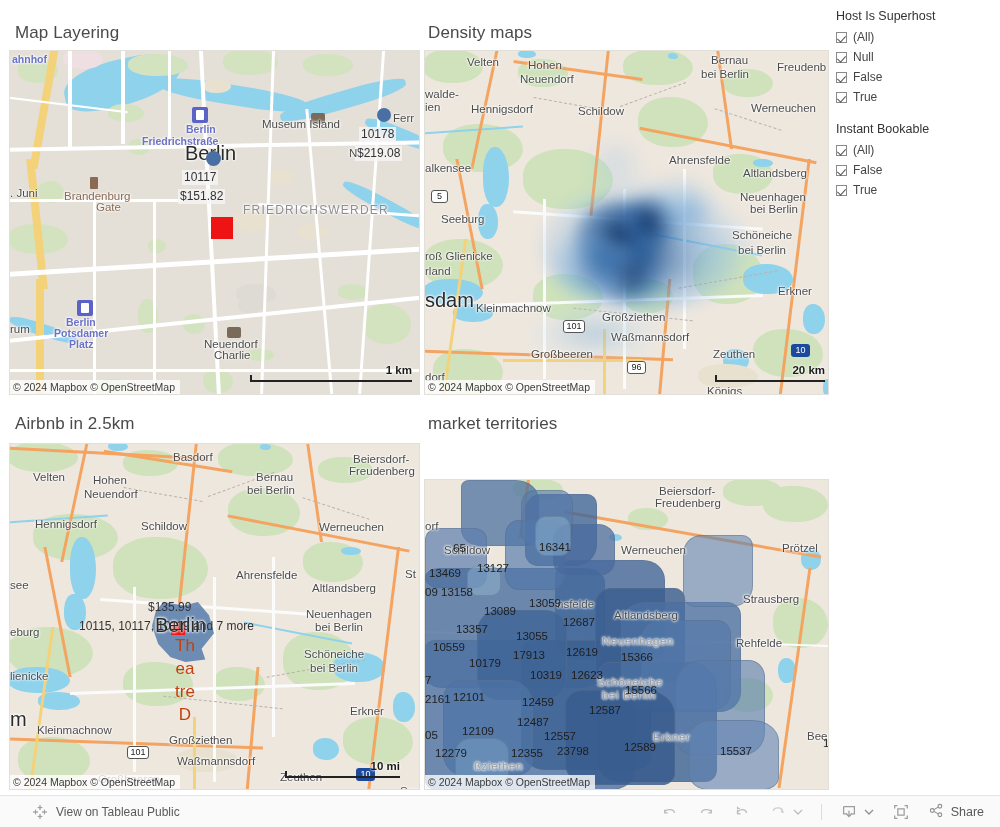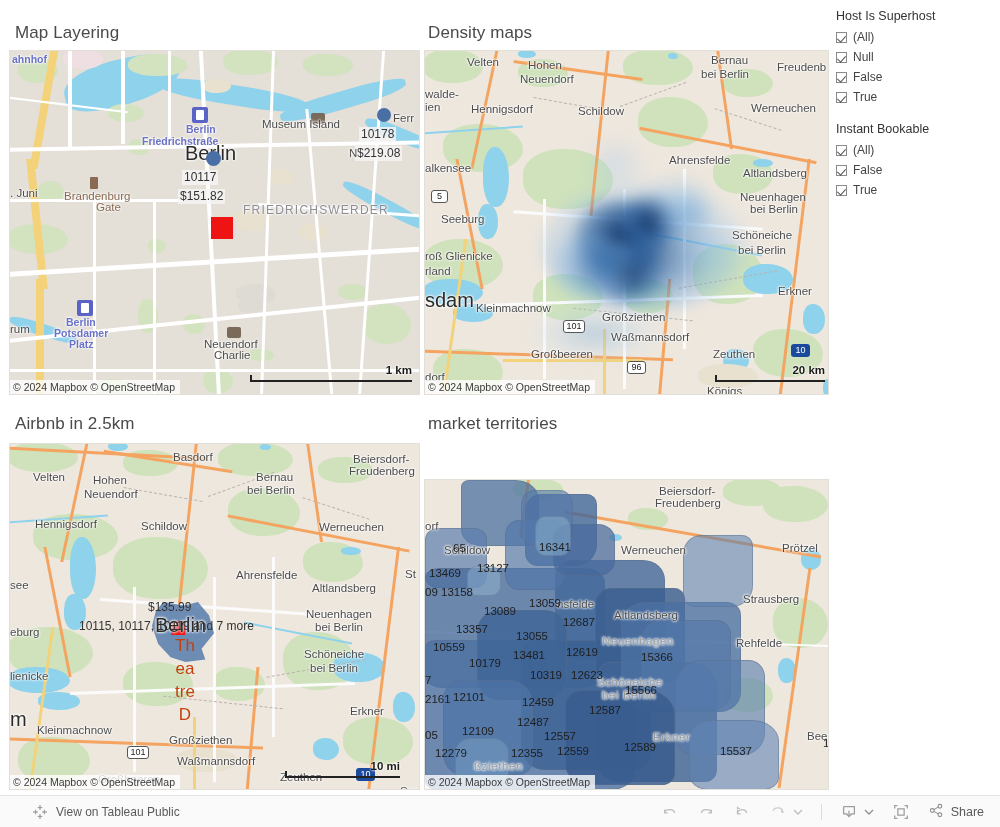--- a/index.html
+++ b/index.html
@@ -547,40 +547,40 @@
       <div class="ziplabel" style="left:4px;top:87px;">13469</div>
       <div class="ziplabel" style="left:52px;top:82px;">13127</div>
       <div class="ziplabel" style="left:0px;top:106px;">09</div>
       <div class="ziplabel" style="left:16px;top:106px;">13158</div>
       <div class="ziplabel" style="left:59px;top:125px;">13089</div>
       <div class="ziplabel" style="left:104px;top:117px;">13059</div>
       <div class="ziplabel" style="left:138px;top:136px;">12687</div>
       <div class="ziplabel" style="left:31px;top:143px;">13357</div>
       <div class="ziplabel" style="left:91px;top:150px;">13055</div>
       <div class="ziplabel" style="left:8px;top:161px;">10559</div>
-      <div class="ziplabel" style="left:88px;top:169px;">13481</div>
+      <div class="ziplabel" style="left:88px;top:169px;">17913</div>
       <div class="ziplabel" style="left:141px;top:166px;">12619</div>
-      <div class="ziplabel" style="left:196px;top:171px;padding-left:20px;">15366</div>
+      <div class="ziplabel" style="left:196px;top:171px;">15366</div>
       <div class="ziplabel" style="left:44px;top:177px;">10179</div>
       <div class="ziplabel" style="left:105px;top:189px;">10319</div>
       <div class="ziplabel" style="left:146px;top:189px;">12623</div>
       <div class="ziplabel" style="left:200px;top:204px;">15566</div>
       <div class="ziplabel" style="left:0px;top:194px;">7</div>
       <div class="ziplabel" style="left:0px;top:213px;">2161</div>
       <div class="ziplabel" style="left:28px;top:211px;">12101</div>
       <div class="ziplabel" style="left:97px;top:216px;">12459</div>
       <div class="ziplabel" style="left:164px;top:224px;">12587</div>
       <div class="ziplabel" style="left:37px;top:245px;">12109</div>
       <div class="ziplabel" style="left:92px;top:236px;">12487</div>
       <div class="ziplabel" style="left:199px;top:237px;margin-top:24px;">12589</div>
       <div class="ziplabel" style="left:0px;top:249px;">05</div>
       <div class="ziplabel" style="left:119px;top:250px;">12557</div>
       <div class="ziplabel" style="left:10px;top:267px;">12279</div>
       <div class="ziplabel" style="left:86px;top:267px;">12355</div>
-      <div class="ziplabel" style="left:132px;top:265px;">12559</div>
+      <div class="ziplabel" style="left:132px;top:265px;">23798</div>
       <div class="ziplabel" style="left:295px;top:265px;">15537</div>
       <div class="ziplabel" style="left:398px;top:257px;">1</div>
 
       <div class="attrib">© 2024 Mapbox  © OpenStreetMap</div>
     </div>
   </div>
 
   <div class="filters">
 
     <div class="filter-group">

